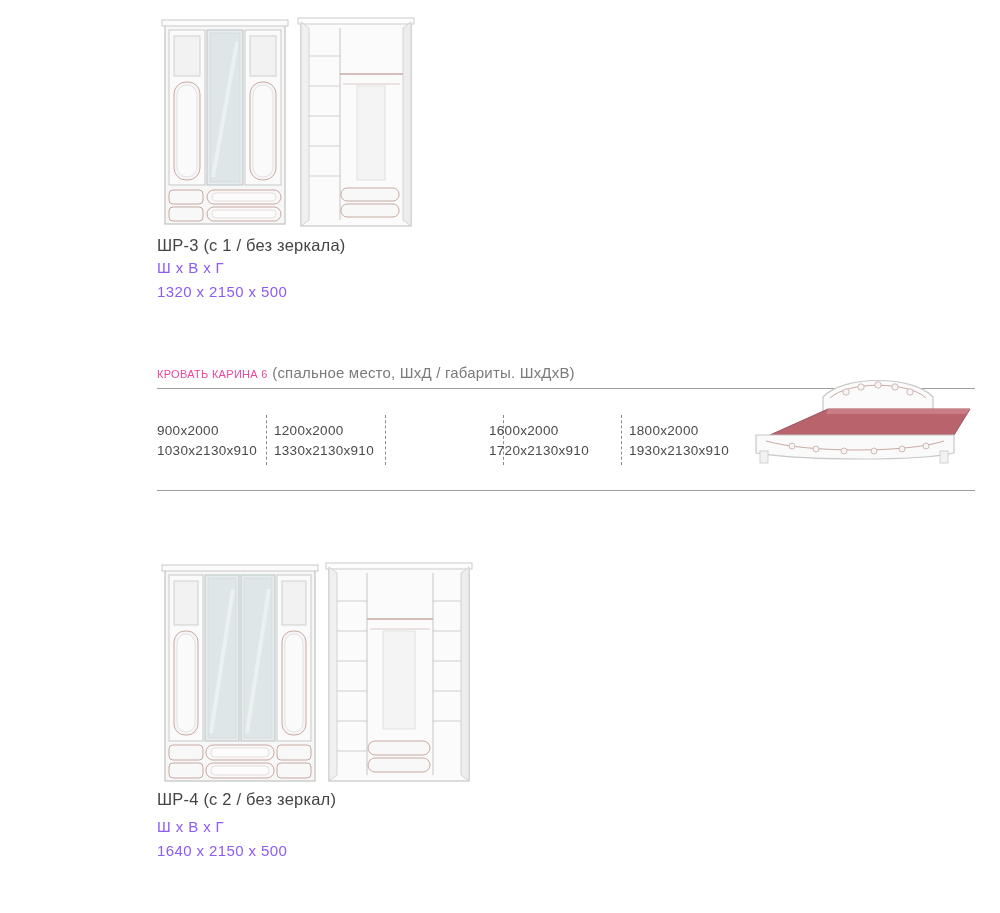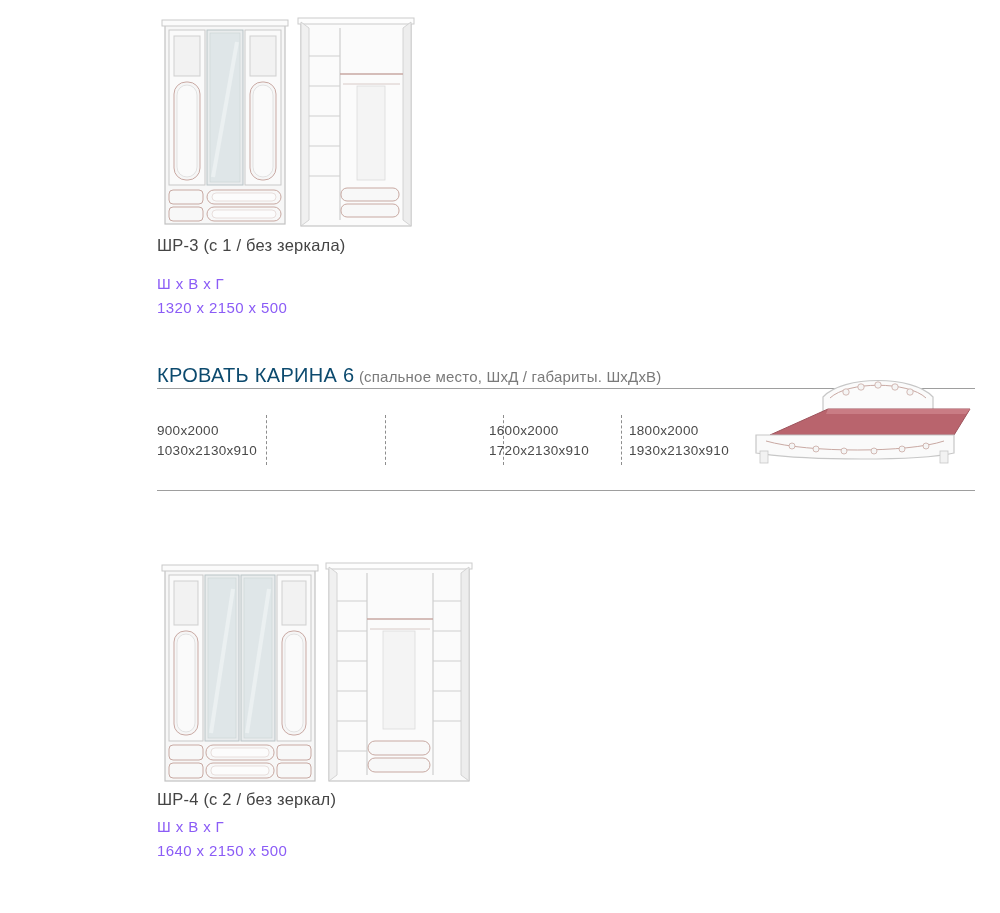--- a/index.html
+++ b/index.html
@@ -27,27 +27,27 @@
     font-size: 15px;
     letter-spacing: 0.4px;
     color: #8b5cf6;
     white-space: nowrap;
   }
 
   
   #product-1 { position: absolute; left: 0; top: 0; width: 1000px; }
   #product-1 .imgs { position: absolute; left: 155px; top: 12px; }
   #product-1 .caption { position: absolute; left: 157px; top: 236px; }
-  #product-1 .caption .cap-title { margin-bottom: 20px; }
+  #product-1 .caption .cap-title { margin-bottom: 4px; }
   #product-1 .caption .cap-line { margin-bottom: 7px; }
 
   
   #bed-section { position: absolute; left: 0; top: 355px; width: 1000px; height: 145px; }
   #bed-title { position: absolute; left: 157px; top: 9px; }
-  #bed-title .t-strong { font-size: 20px; color: #0c4a6e; letter-spacing: 0.3px; }
+  #bed-title .t-strong { font-size: 11px; color: #ec4899; letter-spacing: 0.3px; }
   #bed-title .t-light { font-size: 15px; color: #7a7a7a; letter-spacing: 0.2px; }
 
   .hline {
     position: absolute;
     left: 157px;
     width: 818px;
     height: 1px;
     background: #9e9e9e;
   }
   #hline-top { top: 33px; }
@@ -152,20 +152,24 @@
 
   <div class="hline" id="hline-top"></div>
   <div class="hline" id="hline-bottom"></div>
 
   <div class="size-col" style="left:157px;">
     <div>900x2000</div>
     <div>1030x2130x910</div>
   </div>
   <div class="vdash" style="left:266px;"></div>
 
+  <div class="size-col" style="left:274px;">
+    <div>1200x2000</div>
+    <div>1330x2130x910</div>
+  </div>
   <div class="vdash" style="left:385px;"></div>
 
   <div class="vdash" style="left:503px;"></div>
 
   <div class="size-col" style="left:489px;">
     <div>1600x2000</div>
     <div>1720x2130x910</div>
   </div>
   <div class="vdash" style="left:621px;"></div>
 

